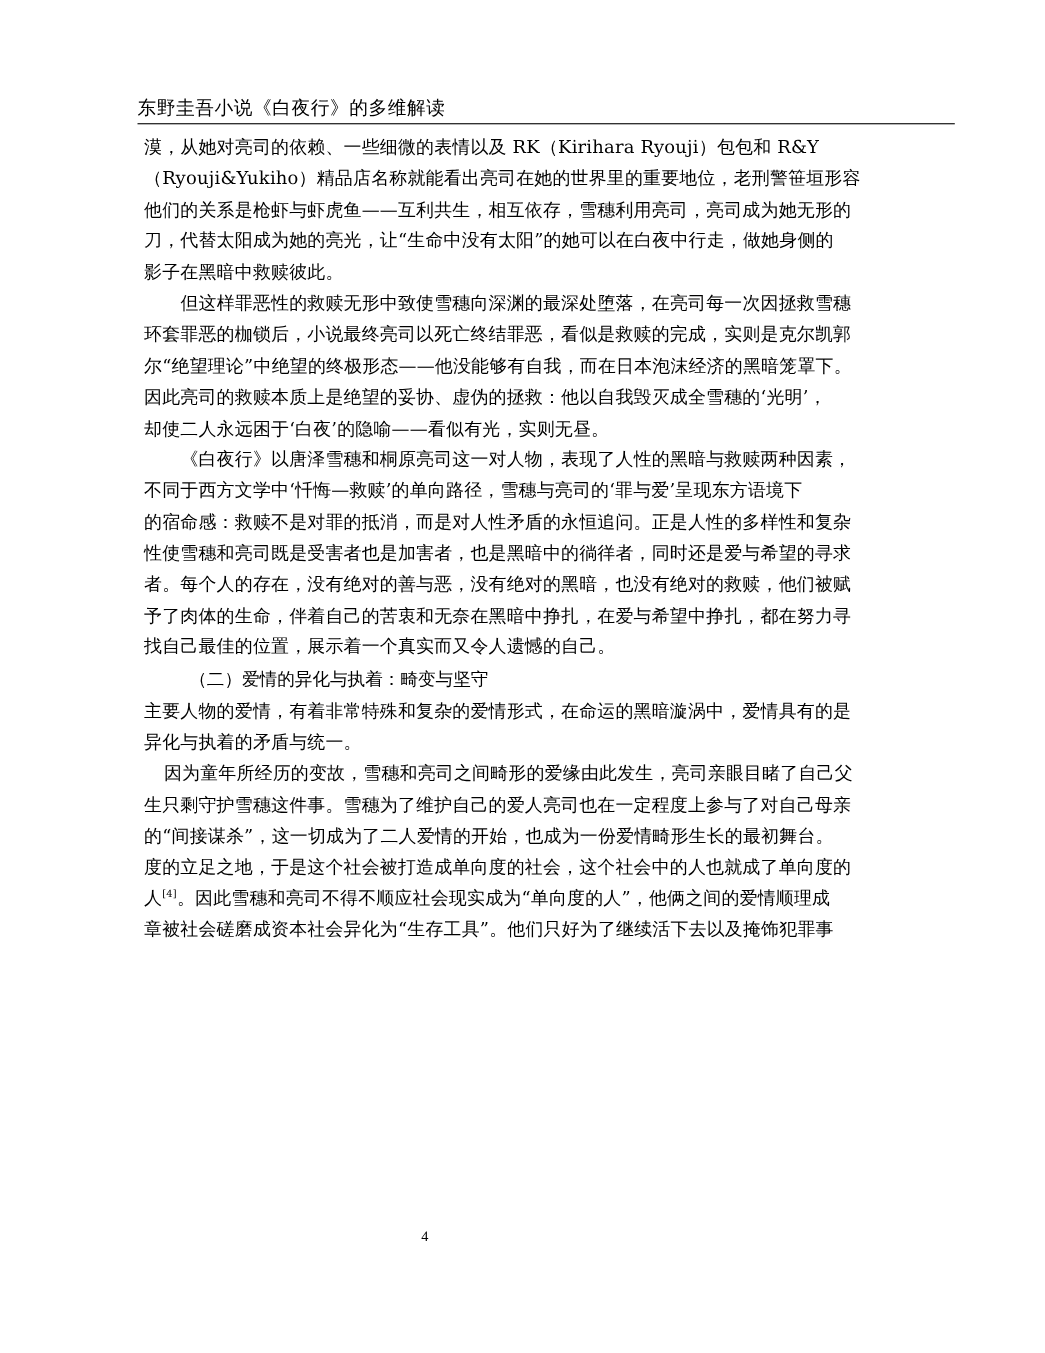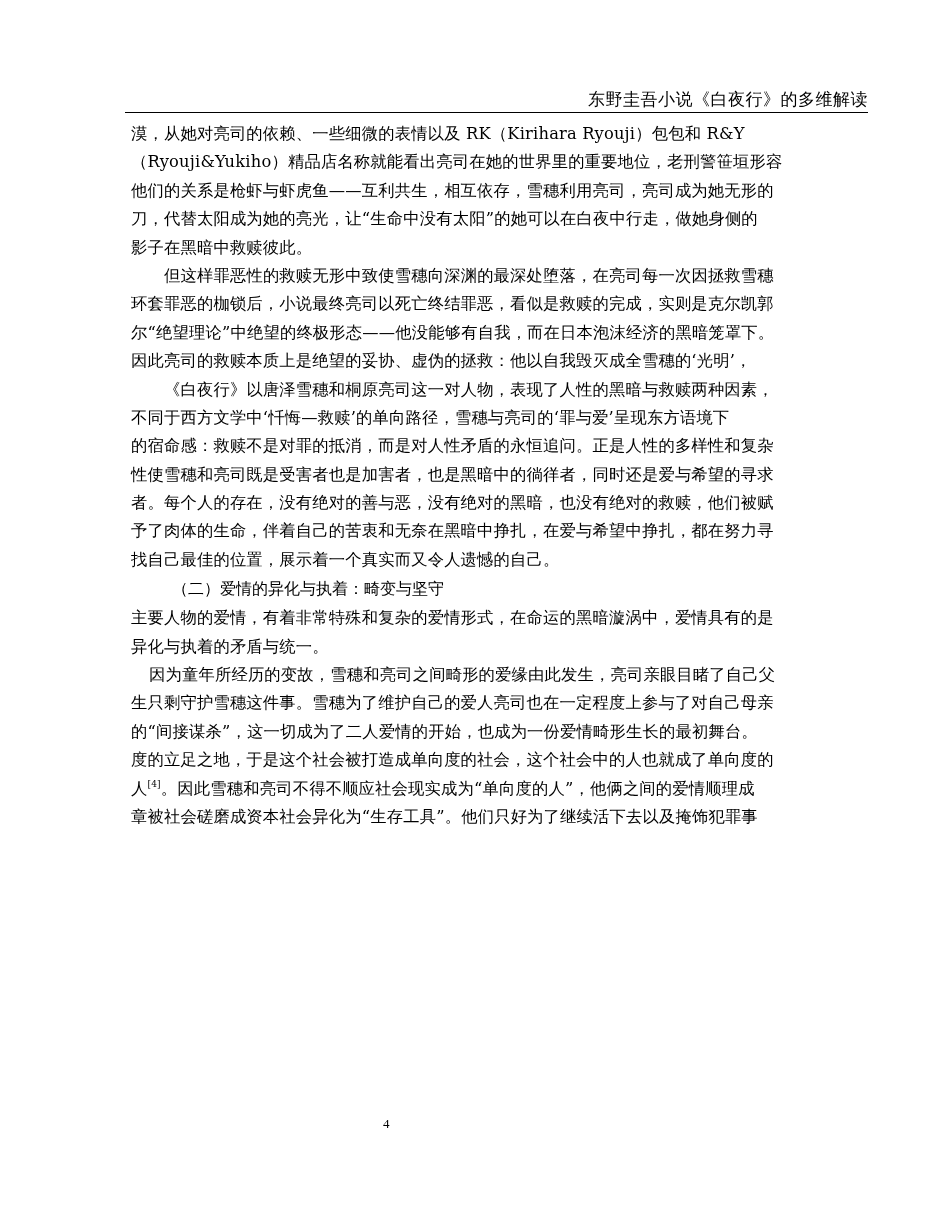--- a/index.html
+++ b/index.html
@@ -13,21 +13,21 @@
       position: relative;
       overflow: hidden;
       font-family: "DejaVu Serif", "Liberation Serif", serif;
       color: #000000;
     }
     .page-header {
       position: absolute;
       left: 125px;
       top: 88px;
       width: 743px;
-      text-align: right;
+      text-align: left;
       font-size: 17px;
       line-height: 22px;
       letter-spacing: 0.5px;
     }
     .header-rule {
       position: absolute;
       left: 125px;
       top: 112px;
       width: 743px;
       height: 0;
@@ -85,20 +85,21 @@
     <div class="line">他们的关系是枪虾与虾虎鱼——互利共生，相互依存，雪穗利用亮司，亮司成为她无形的</div>
     <div class="line">刀，代替太阳成为她的亮光，让“生命中没有太阳”的她可以在白夜中行走，做她身侧的</div>
     <div class="line">影子在黑暗中救赎彼此。</div>
   </div>
 
   <div>
     <div class="line indent">但这样罪恶性的救赎无形中致使雪穗向深渊的最深处堕落，在亮司每一次因拯救雪穗</div>
     <div class="line">环套罪恶的枷锁后，小说最终亮司以死亡终结罪恶，看似是救赎的完成，实则是克尔凯郭</div>
     <div class="line">尔“绝望理论”中绝望的终极形态——他没能够有自我，而在日本泡沫经济的黑暗笼罩下。</div>
     <div class="line">因此亮司的救赎本质上是绝望的妥协、虚伪的拯救：他以自我毁灭成全雪穗的‘光明’，</div>
+    <div class="line">却使二人永远困于‘白夜’的隐喻——看似有光，实则无昼。</div>
   </div>
 
   <div>
     <div class="line indent">《白夜行》以唐泽雪穗和桐原亮司这一对人物，表现了人性的黑暗与救赎两种因素，</div>
     <div class="line">不同于西方文学中‘忏悔—救赎’的单向路径，雪穗与亮司的‘罪与爱’呈现东方语境下</div>
     <div class="line">的宿命感：救赎不是对罪的抵消，而是对人性矛盾的永恒追问。正是人性的多样性和复杂</div>
     <div class="line">性使雪穗和亮司既是受害者也是加害者，也是黑暗中的徜徉者，同时还是爱与希望的寻求</div>
     <div class="line">者。每个人的存在，没有绝对的善与恶，没有绝对的黑暗，也没有绝对的救赎，他们被赋</div>
     <div class="line">予了肉体的生命，伴着自己的苦衷和无奈在黑暗中挣扎，在爱与希望中挣扎，都在努力寻</div>
     <div class="line">找自己最佳的位置，展示着一个真实而又令人遗憾的自己。</div>

